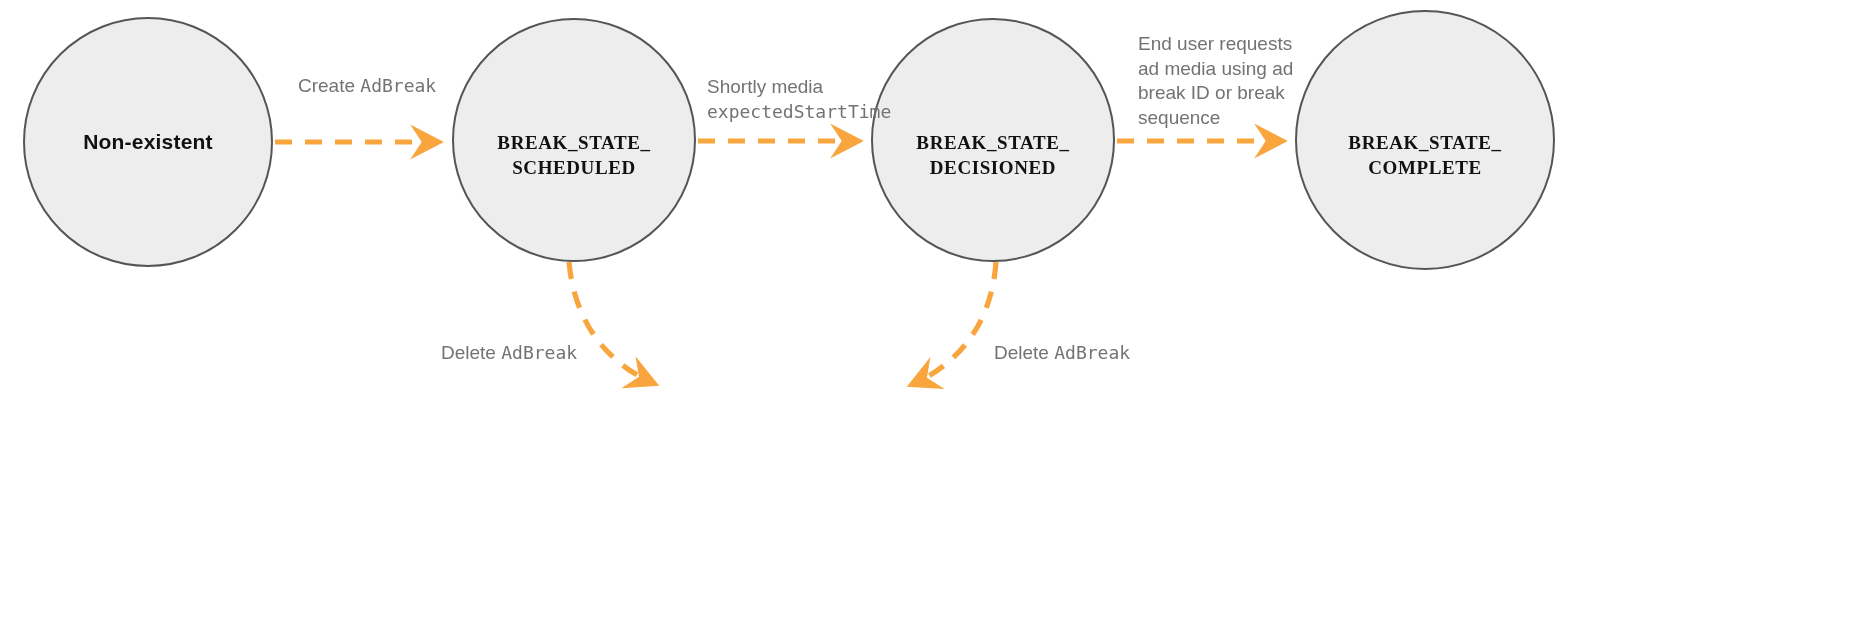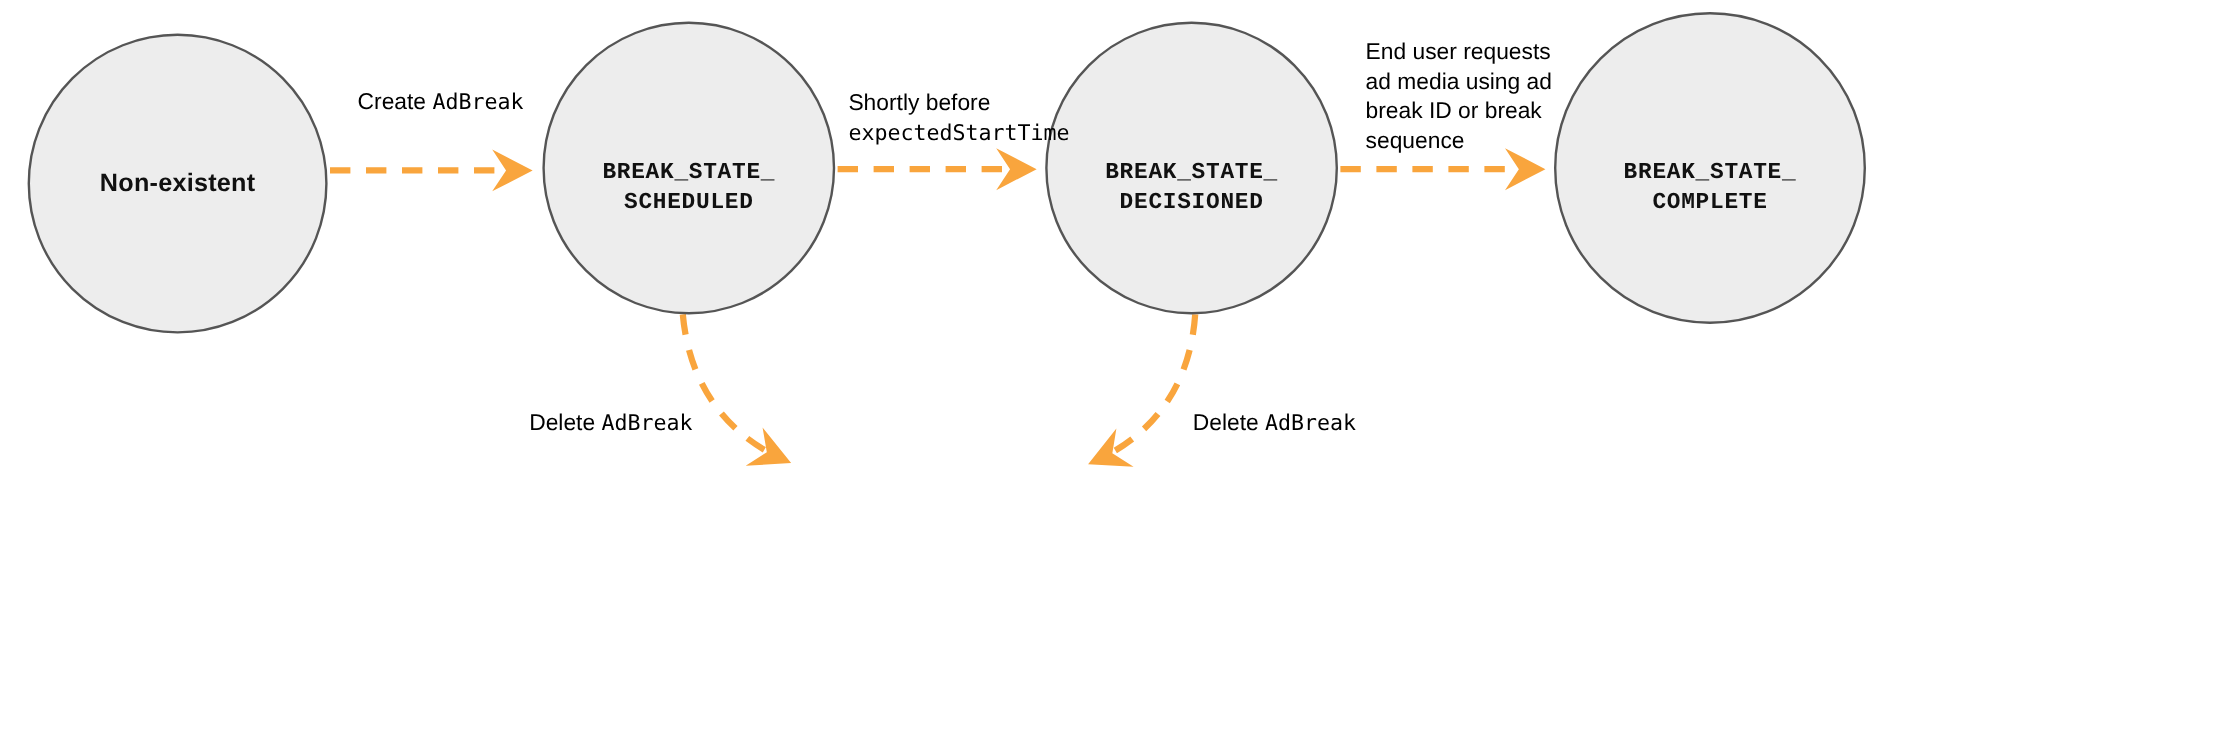--- a/index.html
+++ b/index.html
@@ -42,28 +42,28 @@
     color: #111111;
     line-height: 1.30;
     white-space: pre-line;
     letter-spacing: 0.2px;
   }
   .label-sans {
     font-family: "Liberation Sans", sans-serif;
     font-size: 21px;
   }
   .label-mono {
-    font-family: Liberation Mono, monospace;
+    font-family: Liberation Serif, serif;
     font-size: 19px;
     letter-spacing: 0.6px;
     margin-top: 32px;
   }
   .edge-label {
     position: absolute;
-    color: #000000;
+    color: #737373;
     font-family: "Liberation Sans", sans-serif;
     font-size: 19px;
     line-height: 1.30;
     white-space: pre-line;
     z-index: 3;
   }
   .edge-label .mono-part {
     font-family: "DejaVu Sans Mono", monospace;
     font-size: 18px;
   }
@@ -87,21 +87,21 @@
       <path d="M 698 141 L 857 141" stroke-dasharray="17 13" marker-end="url(#arrow-right)"></path>
 
       <path d="M 1117 141 L 1281 141" stroke-dasharray="17 13" marker-end="url(#arrow-right)"></path>
 
       <path d="M 569 262 C 574 318, 603 361, 653 383" stroke-dasharray="17 13" marker-end="url(#arrow-right)"></path>
 
       <path d="M 996 262 C 992 320, 962 362, 913 384" stroke-dasharray="17 13" marker-end="url(#arrow-right)"></path>
     </g>
   </svg>
 
-  <div class="node" style="left:23px; top:28px; width:250px; height:250px;">
+  <div class="node" style="left:23px; top:17px; width:250px; height:250px;">
     <span class="node-label label-sans">Non-existent</span>
   </div>
 
   <div class="node" style="left:452px; top:18px; width:244px; height:244px;">
     <span class="node-label label-mono">BREAK_STATE_
 SCHEDULED</span>
   </div>
 
   <div class="node" style="left:871px; top:18px; width:244px; height:244px;">
     <span class="node-label label-mono">BREAK_STATE_
@@ -109,21 +109,21 @@
   </div>
 
   <div class="node" style="left:1295px; top:10px; width:260px; height:260px;">
     <span class="node-label label-mono">BREAK_STATE_
 COMPLETE</span>
   </div>
 
 
   <div class="edge-label left" style="left:298px; top:74px;"><span>Create </span><span class="mono-part">AdBreak</span></div>
 
-  <div class="edge-label left" style="left:707px; top:75px;"><span>Shortly before</span><br><span class="mono-part">expectedStartTime</span></div>
+  <div class="edge-label left" style="left:707px; top:75px;"><span>Shortly media</span><br><span class="mono-part">expectedStartTime</span></div>
 
   <div class="edge-label left" style="left:1138px; top:32px;"><span>End user requests
 ad media using ad
 break ID or break
 sequence</span></div>
 
   <div class="edge-label left" style="left:441px; top:341px;"><span>Delete </span><span class="mono-part">AdBreak</span></div>
 
   <div class="edge-label left" style="left:994px; top:341px;"><span>Delete </span><span class="mono-part">AdBreak</span></div>
 

